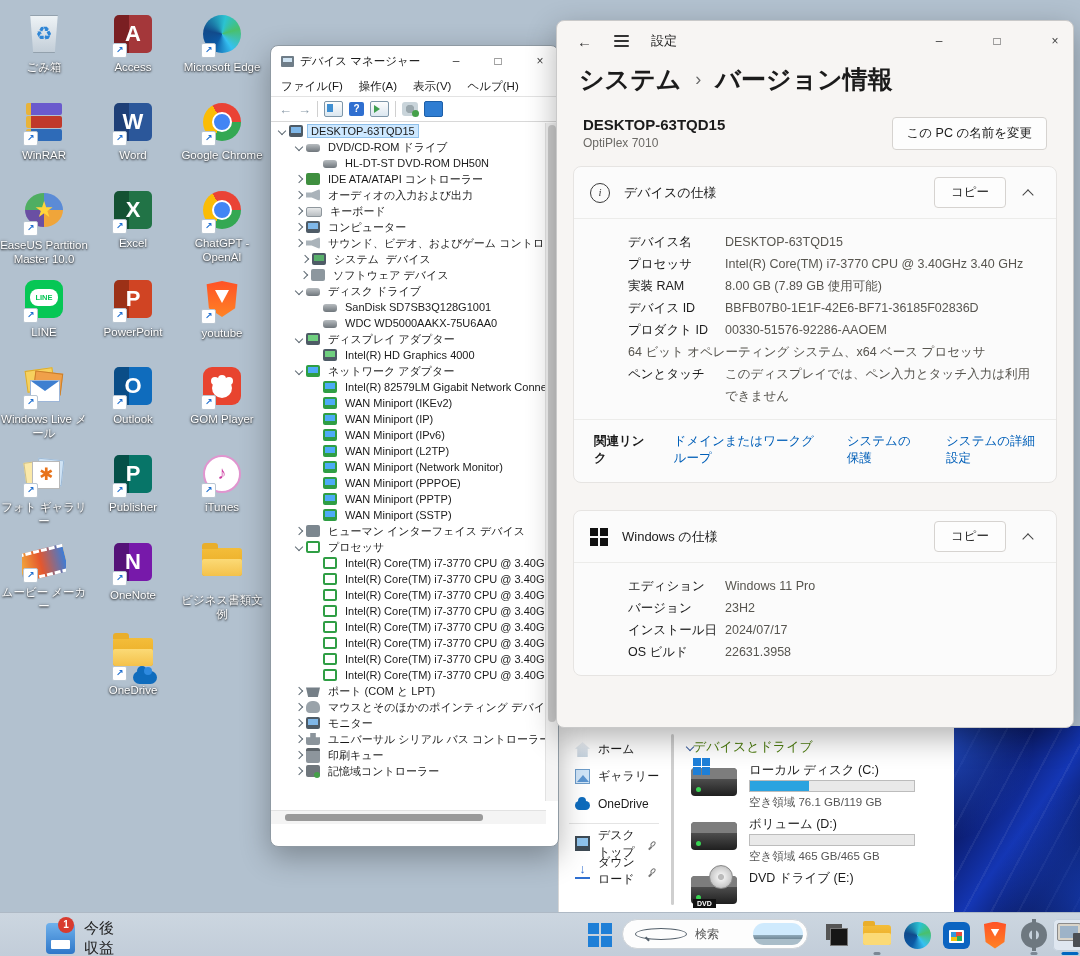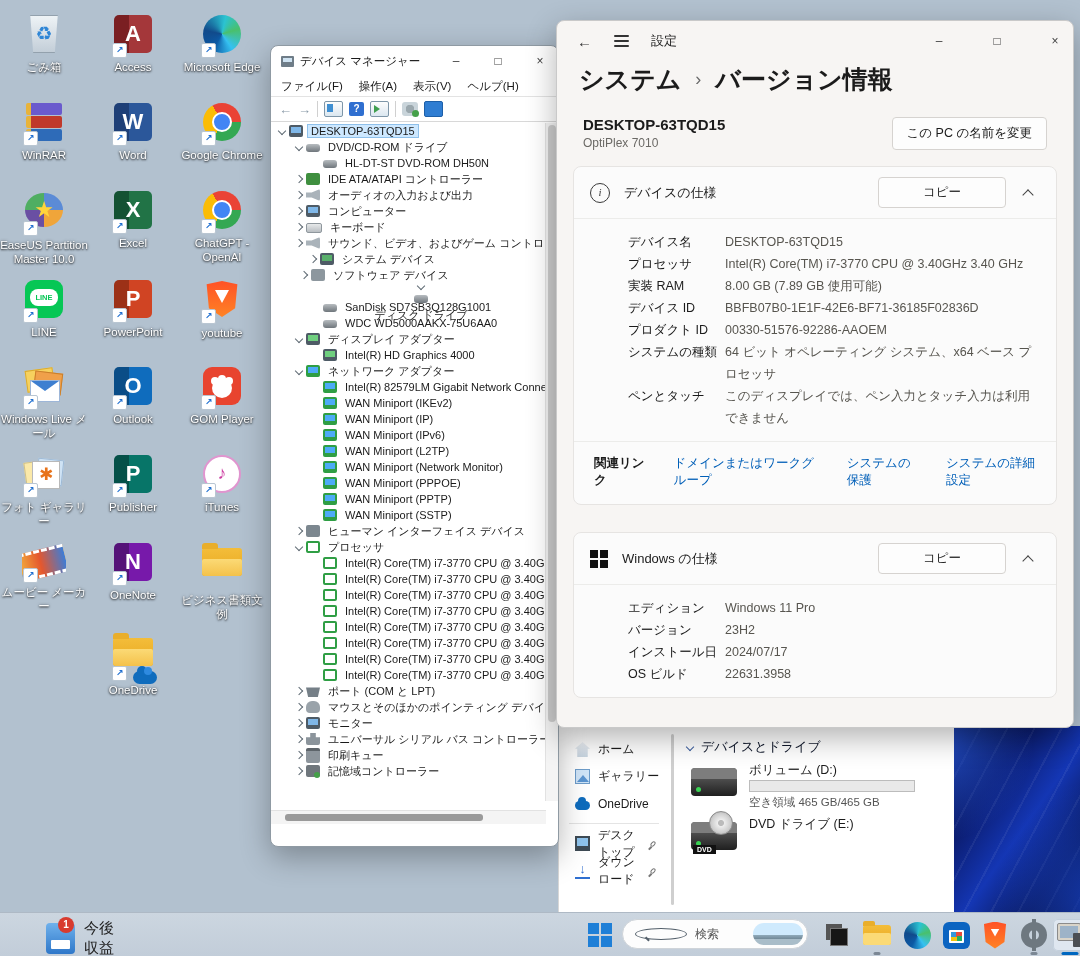--- a/index.html
+++ b/index.html
@@ -147,21 +147,21 @@
       padding:7px 14px;cursor:default}
   .card{margin:16px 16px 0;background:#fbfbfb;border:1px solid #e6e4e2;border-radius:8px;overflow:hidden}
   .card2{margin-top:27px}
   .chead{display:flex;align-items:center;gap:14px;padding:10px 16px;min-height:30px}
   .chead .sp{flex:1}
   .info-ic{width:18px;height:18px;border:1.5px solid #3a3a3a;border-radius:50%;font-size:11px;line-height:17px;
       text-align:center;color:#3a3a3a;font-family:"Liberation Serif",serif;font-style:italic}
   .winlogo{display:grid;grid-template-columns:8px 8px;grid-template-rows:8px 8px;gap:2px}
   .winlogo i{background:#111}
   .ctitle{font-size:13px;color:#1b1b1b}
-  .copybtn{padding:6px 44px}
+  .copybtn{padding:6px 16px}
   .chevup{width:7px;height:7px;border-right:1.4px solid #444;border-bottom:1.4px solid #444;
       transform:rotate(-135deg);margin:4px 8px 0 4px}
   .cdiv{height:1px;background:#ececea}
   .crows{padding:12px 16px 12px 54px}
   .srow{display:flex;line-height:22px}
   .slabel{width:97px;flex:none;font-size:12.5px;color:#1b1b1b}
   .sval{font-size:12.5px;color:#57554f}
   .relrow{display:flex;gap:26px;padding:13px 16px 15px 20px;align-items:flex-start}
   .rellabel{font-size:12.5px;font-weight:bold;color:#1b1b1b}
   .link{font-size:12.5px;color:#005fb8;cursor:default}
@@ -188,21 +188,21 @@
   .xi-gallery{background:#cfe4f7;border:1px solid #6d9cc9;box-sizing:border-box}
   .xi-gallery:before{content:"";position:absolute;left:1px;bottom:1px;border-left:6px solid transparent;
       border-right:6px solid transparent;border-bottom:7px solid #5a94d0}
   .xi-cloud{background:#0f6cbd;border-radius:7px;height:9px;margin-top:3px}
   .xi-cloud:before{content:"";position:absolute;left:3px;top:-4px;width:8px;height:8px;background:#0f6cbd;border-radius:50%}
   .xi-desktop{background:#3e4a54}
   .xi-desktop:before{content:"";position:absolute;left:2px;top:2px;right:2px;bottom:5px;background:#8fc3ec}
   .xi-down{color:#2f6fd0;font-size:13px;font-weight:bold;line-height:13px;text-align:center;border-bottom:2px solid #2f6fd0}
   .ex-sb{position:absolute;left:112px;top:8px;bottom:8px;width:3px;background:#cfcfcf;border-radius:2px}
   .ex-main{position:absolute;left:124px;top:0;right:0;bottom:0}
-  .ex-sect{display:flex;align-items:center;gap:8px;margin:12px 0 4px 4px;font-size:13px;color:#0f172a}
+  .ex-sect{display:flex;align-items:center;gap:0;margin:12px 0 4px 4px;font-size:13px;color:#4d7c0f}
   .ex-sect .chev{border-color:#3b5e9e}
   .drv-row{position:relative;height:54px}
   .drv-ic{position:absolute;left:8px;top:8px;width:46px;height:28px;border-radius:4px;
       background:linear-gradient(#6b6b6b,#1f1f1f)}
   .drv-ic:before{content:"";position:absolute;left:0;top:0;right:0;height:40%;background:#7d7d7d;border-radius:4px 4px 0 0}
   .drv-ic:after{content:"";position:absolute;left:5px;bottom:4px;width:5px;height:5px;background:#39d353;border-radius:50%}
   .drv-win{position:absolute;left:2px;top:-10px;display:grid;grid-template-columns:8px 8px;grid-template-rows:8px 8px;gap:1px;z-index:2}
   .drv-win i{background:#1e7fd7}
   .drv-disc{position:absolute;right:4px;top:-11px;width:22px;height:22px;border-radius:50%;
       background:radial-gradient(circle,#bbb 18%,#eee 20%,#cfcfcf 60%,#9a9a9a);border:1px solid #8a8a8a;z-index:2}
@@ -477,20 +477,35 @@
       </div>
     </div>
   <div class="ex-sb"></div>
   <div class="ex-main">
     <div class="ex-sect">
       <span class="chev open"></span>
       <span>デバイスとドライブ</span>
     </div>
     <div id="drives">
         <div class="drv-row">
+          <div class="drv-ic">
+            <span class="drv-win">
+              <i></i>
+              <i></i>
+              <i></i>
+              <i></i>
+            </span>
+          </div>
+          <div class="drv-name">ローカル ディスク (C:)</div>
+          <div class="drv-bar">
+            <i style="width: 36%;"></i>
+          </div>
+          <div class="drv-free">空き領域 76.1 GB/119 GB</div>
+        </div>
+        <div class="drv-row">
           <div class="drv-ic"></div>
           <div class="drv-name">ボリューム (D:)</div>
           <div class="drv-bar">
             <i style="width: 0%;"></i>
           </div>
           <div class="drv-free">空き領域 465 GB/465 GB</div>
         </div>
         <div class="drv-row">
           <div class="drv-ic">
             <span class="drv-disc"></span>
@@ -549,44 +564,44 @@
         <span class="ti ti-ide"></span>
         <span class="tlabel">IDE ATA/ATAPI コントローラー</span>
       </div>
       <div class="trow" style="padding-left: 25px;">
         <span class="chev closed"></span>
         <span class="ti ti-audio"></span>
         <span class="tlabel">オーディオの入力および出力</span>
       </div>
       <div class="trow" style="padding-left: 25px;">
         <span class="chev closed"></span>
+        <span class="ti ti-keyboard"></span>
+        <span class="tlabel">キーボード</span>
+      </div>
+      <div class="trow" style="padding-left: 25px;">
+        <span class="chev closed"></span>
         <span class="ti ti-monitor"></span>
         <span class="tlabel">コンピューター</span>
       </div>
       <div class="trow" style="padding-left: 25px;">
         <span class="chev closed"></span>
-        <span class="ti ti-keyboard"></span>
-        <span class="tlabel">キーボード</span>
-      </div>
-      <div class="trow" style="padding-left: 25px;">
-        <span class="chev closed"></span>
         <span class="ti ti-sound"></span>
         <span class="tlabel">サウンド、ビデオ、およびゲーム コントローラー</span>
       </div>
-      <div class="trow" style="padding-left: 39px;">
+      <div class="trow" style="padding-left: 31px; font-family: Liberation Mono, monospace;">
         <span class="chev closed"></span>
         <span class="ti ti-sys"></span>
         <span class="tlabel">システム デバイス</span>
       </div>
       <div class="trow" style="padding-left: 30px;">
         <span class="chev closed"></span>
         <span class="ti ti-soft"></span>
         <span class="tlabel">ソフトウェア デバイス</span>
       </div>
-      <div class="trow" style="padding-left: 25px; flex-direction: column;">
+      <div class="trow" style="padding-left: 25px;">
         <span class="chev open"></span>
         <span class="ti ti-disk"></span>
         <span class="tlabel">ディスク ドライブ</span>
       </div>
       <div class="trow" style="padding-left: 42px;">
         <span class="chev-sp"></span>
         <span class="ti ti-disk"></span>
         <span class="tlabel">SanDisk SD7SB3Q128G1001</span>
       </div>
       <div class="trow" style="padding-left: 42px;">
@@ -795,21 +810,20 @@
         </div>
         <div class="srow">
           <span class="slabel">デバイス ID</span>
           <span class="sval">BBFB07B0-1E1F-42E6-BF71-36185F02836D</span>
         </div>
         <div class="srow">
           <span class="slabel">プロダクト ID</span>
           <span class="sval">00330-51576-92286-AAOEM</span>
         </div>
         <div class="srow">
-          <span class="slabel">システムの種類</span>
           <span class="sval">64 ビット オペレーティング システム、x64 ベース プロセッサ</span>
         </div>
         <div class="srow">
           <span class="slabel">ペンとタッチ</span>
           <span class="sval">このディスプレイでは、ペン入力とタッチ入力は利用できません</span>
         </div>
       </div>
     <div class="cdiv"></div>
     <div class="relrow">
       <span class="rellabel">関連リンク</span>

